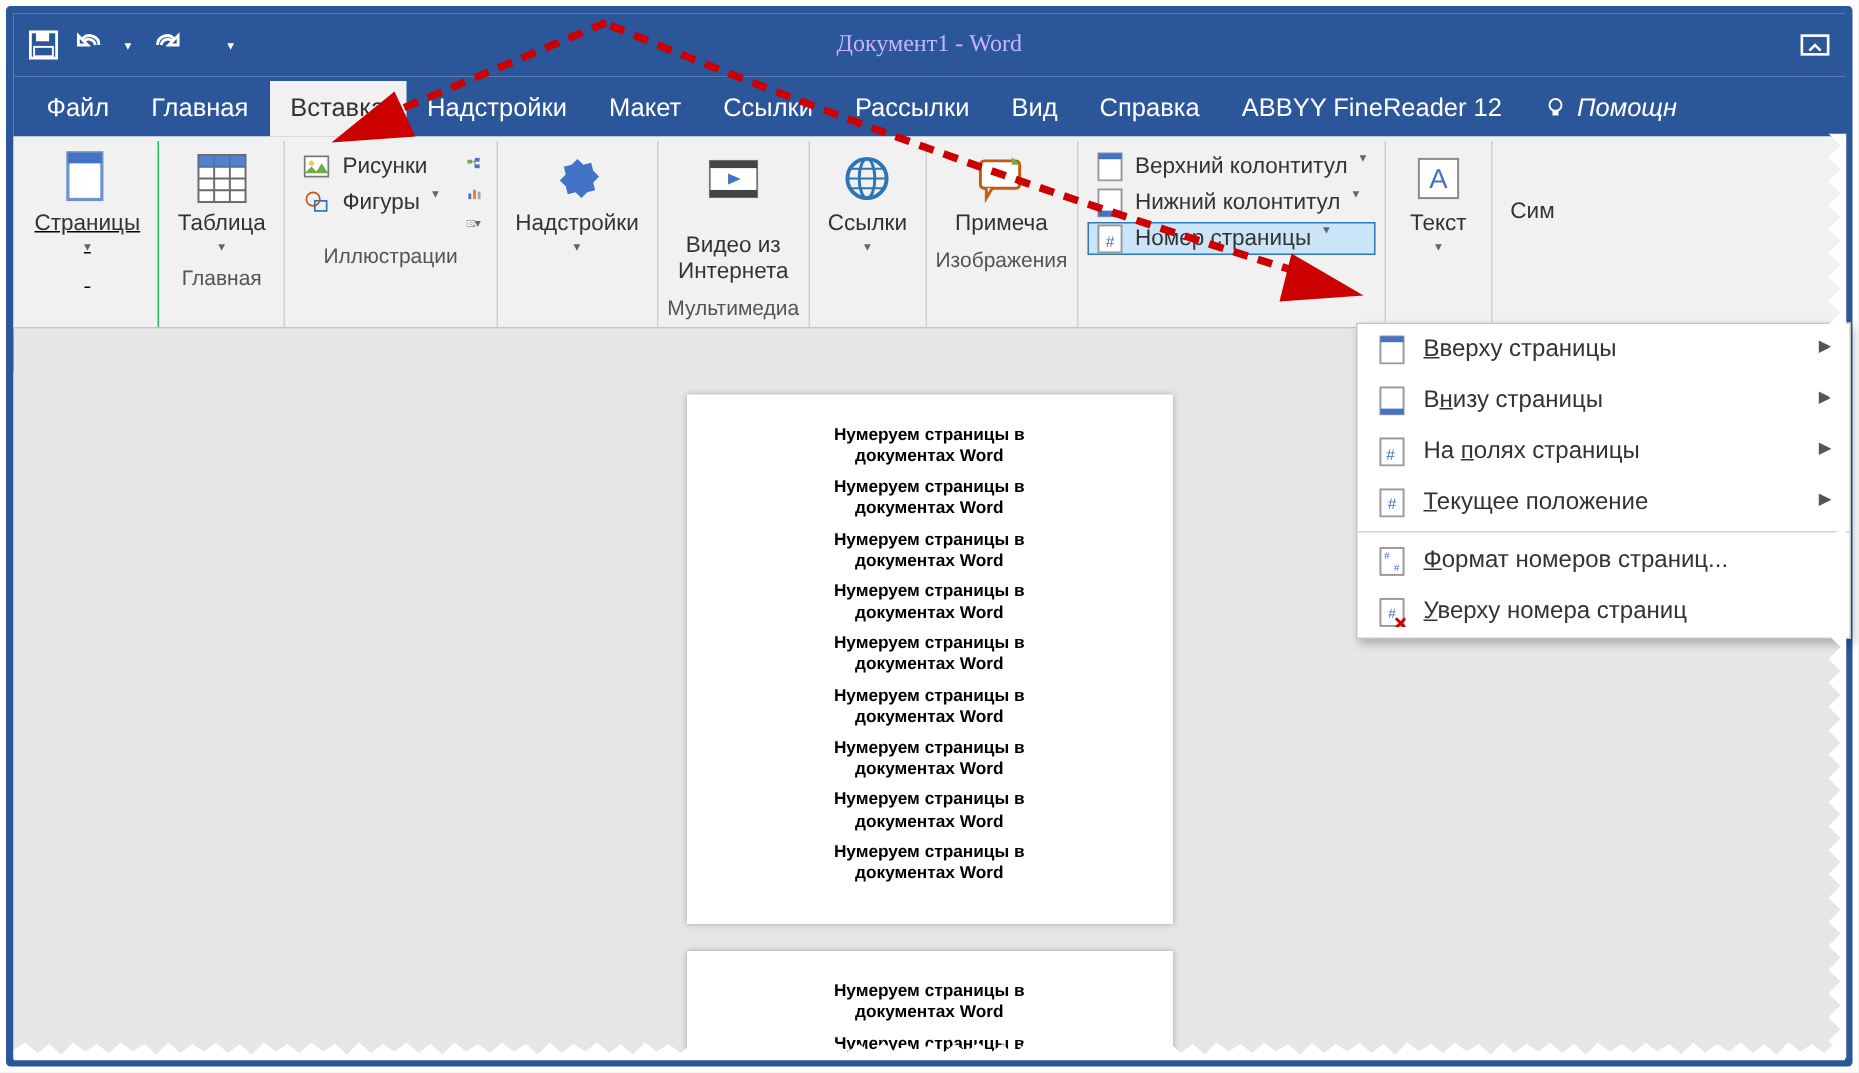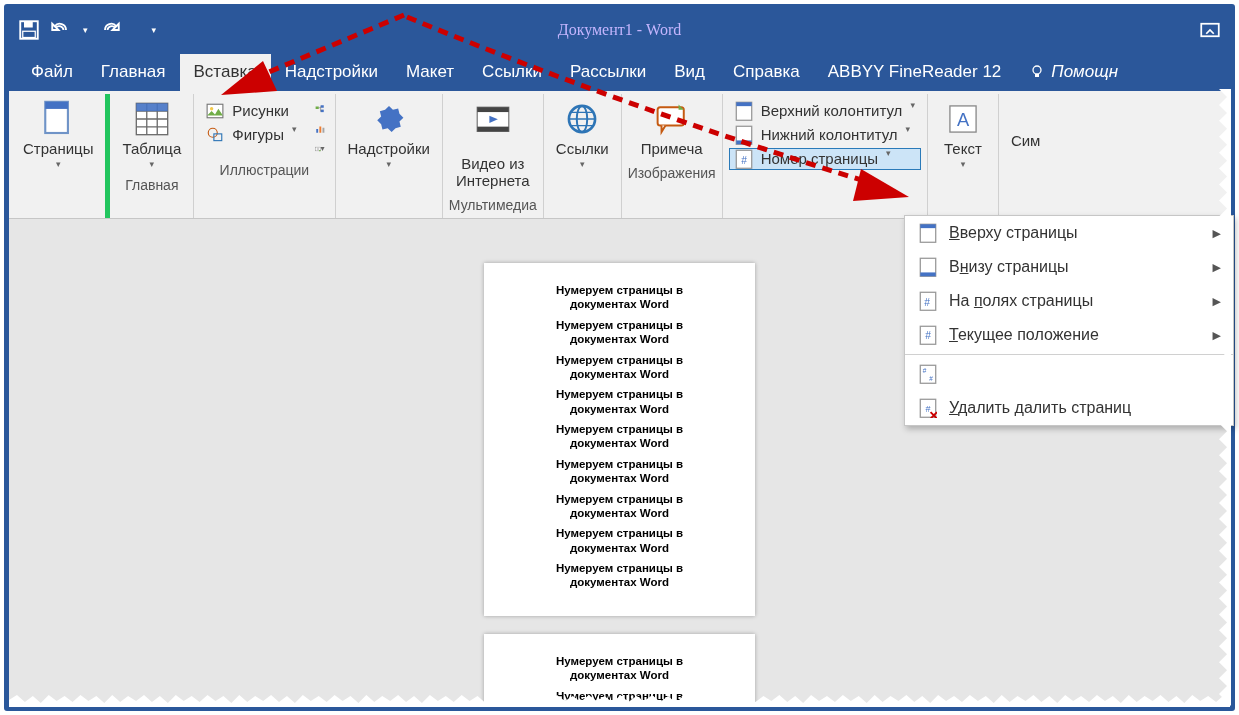--- a/index.html
+++ b/index.html
@@ -69,39 +69,39 @@
   .highlight { background:#cce4f7; border:1px solid #2a7ab9; padding:1px 5px;}
 
   
   .dropdown {
     position:absolute; top:206px; left:895px; width:330px;
     background:#fff; border:1px solid #c6c6c6;
     box-shadow:2px 3px 6px rgba(0,0,0,.25);
     z-index:30;
   }
   .dd-item {
-    display:flex; align-items:center; gap:12px;
+    display:flex; align-items:flex-start; gap:12px;
     padding:8px 14px; font-size:16px; color:#333; cursor:pointer;
     position:relative;
   }
   .dd-sep { border-top:1px solid #d0d0d0; margin:2px 0;}
   .dd-icon { width:18px; height:18px; display:inline-flex; align-items:center; justify-content:center;}
   .dd-arrow { position:absolute; right:12px; color:#555; font-size:11px;}
   .dd-item span.lbl { text-decoration: none; }
   .dd-item span.lbl u { text-decoration: underline; }
 
   
   .docarea {
     position:absolute; left:0; right:0; top:239px; bottom:0;
     background:#e6e6e6; overflow:hidden;
     display:flex; justify-content:center; align-items:flex-start;
     padding-top:15px;
   }
   .page {
-    background:#fff; width:271px; box-shadow:0 0 4px rgba(0,0,0,.3);
+    background:#fff; width:324px; box-shadow:0 0 4px rgba(0,0,0,.3);
     padding:20px 24px; margin-bottom:18px;
     font-family: Georgia, 'Times New Roman', serif;
   }
   .page-inner p {
     font-size:11.5px; font-weight:bold; text-align:center;
     line-height:1.25; margin-bottom:6px; color:#000;
   }
   .page-stack { display:flex; flex-direction:column; align-items:center; }
 
   
@@ -178,21 +178,21 @@
             <circle cx="8" cy="6" r="4" fill="none" stroke="#fff" stroke-width="1.3"></circle>
             <rect x="6" y="10" width="4" height="3" fill="#fff"></rect>
           </svg>
       </span>
       <span>Помощн</span>
     </div>
   </div>
 
   <div class="ribbon">
 
-    <div class="group" style="border-right:5px solid #22c55e;">
+    <div class="group" style="border-right:1px solid #22c55e;text-decoration:underline;">
       <div class="group-body">
         <div class="bigbtn">
           <span class="big-icon">
             <svg viewBox="0 0 24 28">
                 <rect x="3" y="2" width="16" height="22" fill="#fff" stroke="#6f93c7" stroke-width="1.5"></rect>
                 <rect x="3" y="2" width="16" height="5" fill="#4472c4"></rect>
               </svg>
           </span>
           <span>Страницы</span>
           <span class="caret">▾</span>
@@ -468,30 +468,31 @@
     </div>
     <div class="dd-sep"></div>
     <div class="dd-item">
       <span class="dd-icon">
           <svg viewBox="0 0 14 16">
             <rect x="1" y="1" width="12" height="14" fill="#fff" stroke="#999"></rect>
             <text x="3" y="7" font-size="5" fill="#4472c4">#</text>
             <text x="8" y="13" font-size="5" fill="#4472c4">#</text>
           </svg>
         </span>
+      <span class="lbl"><u>Ф</u><span>ормат номеров страниц...</span></span>
     </div>
     <div class="dd-item">
       <span class="dd-icon">
           <svg viewBox="0 0 14 16">
             <rect x="1" y="1" width="12" height="14" fill="#fff" stroke="#999"></rect>
             <text x="5" y="11" font-size="7" fill="#4472c4">#</text>
             <path d="M9 11l5 5M14 11l-5 5" stroke="#c00" stroke-width="1.5"></path>
           </svg>
         </span>
-      <span class="lbl"><u>У</u><span>далить далить страниц</span></span>
+      <span class="lbl"><u>У</u><span>верху номера страниц</span></span>
     </div>
   </div>
 
   <svg class="overlay">
     <path class="dashline" d="M 395 6 L 248 68"></path>
     <polygon class="arrowhead" points="212,86 268,82 254,52"></polygon>
     <path class="dashline" d="M 398 8 Q 620 100 875 178"></path>
     <polygon class="arrowhead" points="900,188 852,160 844,192"></polygon>
   </svg>
 

